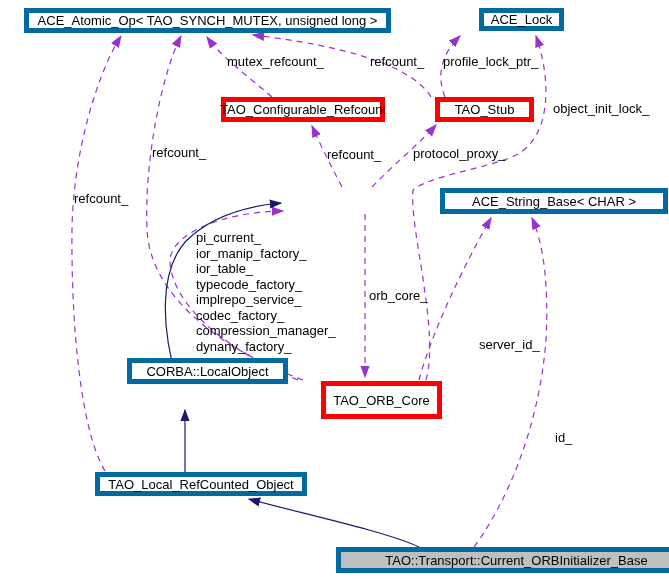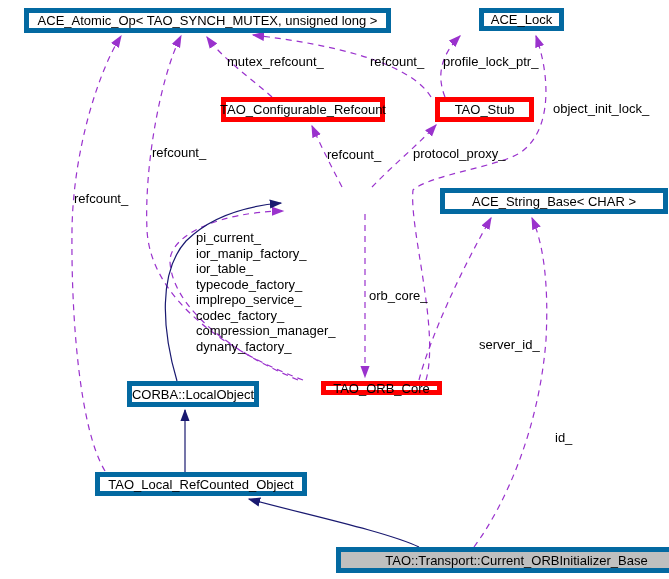--- a/index.html
+++ b/index.html
@@ -60,23 +60,23 @@
 
   <div class="node" style="left:463px;top:8px;width:85px;height:23px;">ACE_Lock</div>
 
   <div class="node red" style="left:205px;top:97px;width:164px;height:25px;">TAO_Configurable_Refcount</div>
 
   <div class="node red" style="left:419px;top:97px;width:99px;height:25px;">TAO_Stub</div>
 
 
   <div class="node" style="left:424px;top:188px;width:228px;height:26px;">ACE_String_Base&lt; CHAR &gt;</div>
 
-  <div class="node" style="left:111px;top:381px;width:132px;height:26px;">CORBA::LocalObject</div>
+  <div class="node" style="left:111px;top:358px;width:161px;height:26px;">CORBA::LocalObject</div>
 
-  <div class="node red" style="left:305px;top:381px;width:121px;height:14px;">TAO_ORB_Core</div>
+  <div class="node red" style="left:305px;top:381px;width:121px;height:38px;">TAO_ORB_Core</div>
 
   <div class="node" style="left:79px;top:472px;width:212px;height:24px;">TAO_Local_RefCounted_Object</div>
 
   <div class="node main" style="left:320px;top:547px;width:345px;height:26px;padding-left:20px;">TAO::Transport::Current_ORBInitializer_Base</div>
 
   <div class="elabel" style="left:227px;top:55px;">mutex_refcount_</div>
 
   <div class="elabel" style="left:370px;top:55px;">refcount_</div>
 
   <div class="elabel" style="left:443px;top:55px;">profile_lock_ptr_</div>

